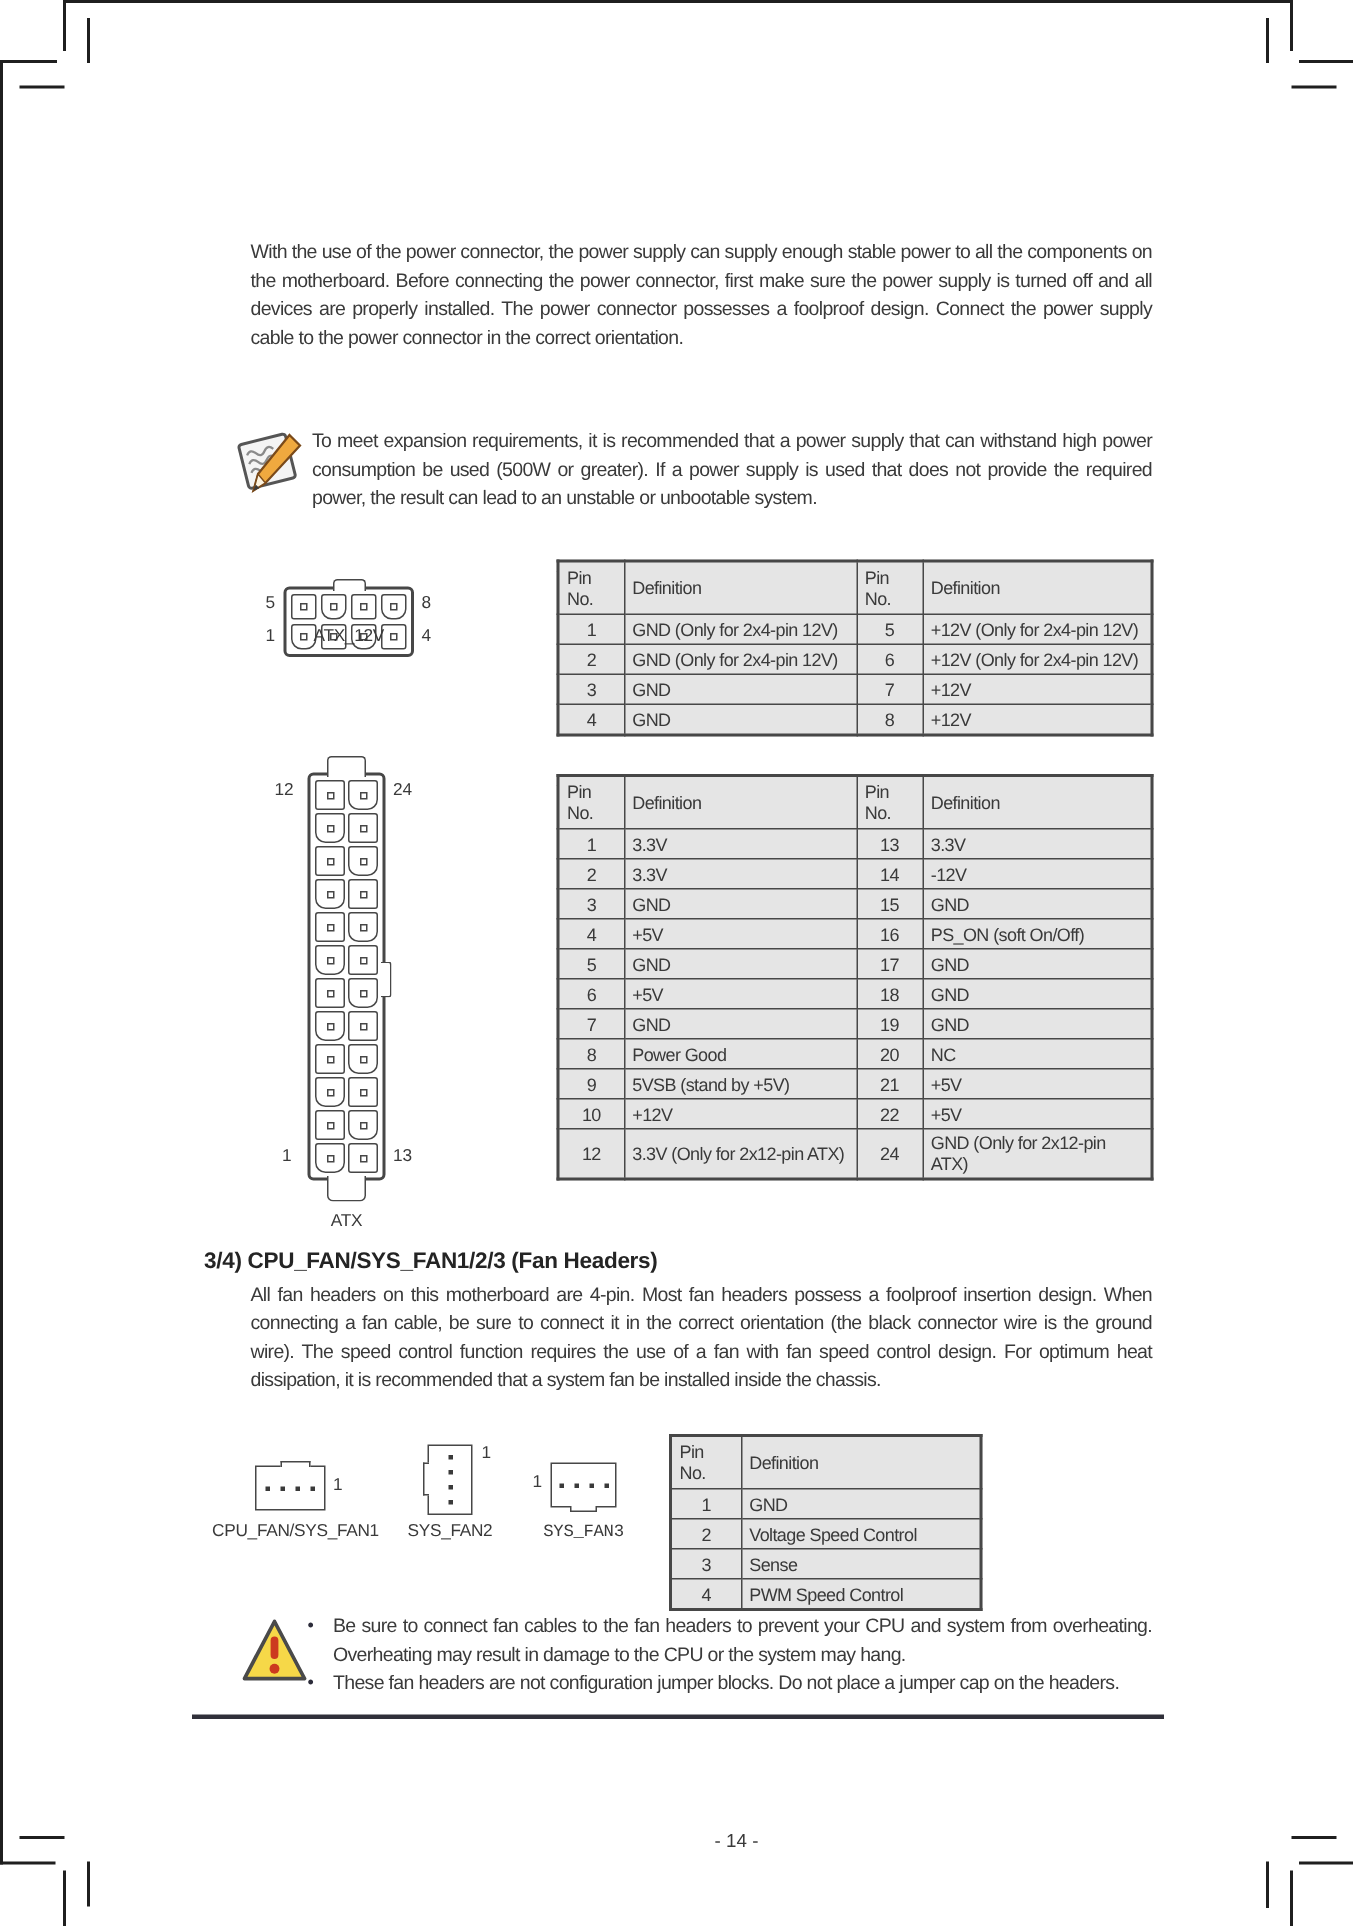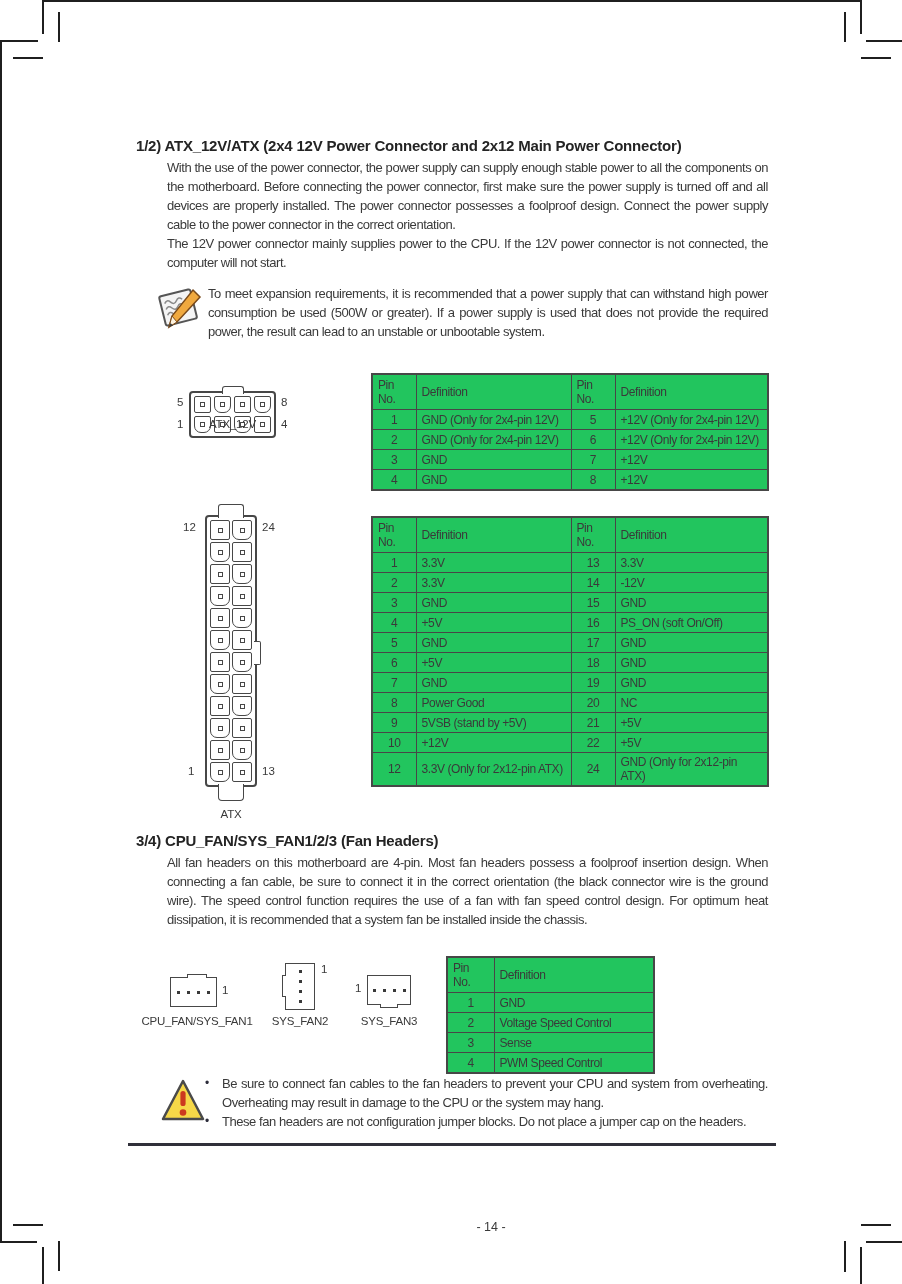--- a/index.html
+++ b/index.html
@@ -5,21 +5,21 @@
   html,body{margin:0;padding:0;background:#fff;}
   .page{position:relative;width:902px;height:1284px;background:#fff;overflow:hidden;
         font-family:"Liberation Sans",sans-serif;color:#3a3a3a;}
   .abs{position:absolute;}
   .mark{position:absolute;background:#1f1f1f;}
   
   .h1{position:absolute;font-size:15px;font-weight:bold;color:#242424;letter-spacing:-0.2px;white-space:nowrap;}
   .para{position:absolute;font-size:13px;line-height:19px;letter-spacing:-0.45px;text-align:justify;color:#3a3a3a;}
   .smalllabel{position:absolute;font-size:11px;color:#3a3a3a;letter-spacing:-0.2px;margin-top:16px;}
   
-  table.pins{position:absolute;border-collapse:collapse;border:2px solid #474747;background:#22c55e;
+  table.pins{position:absolute;border-collapse:collapse;border:2px solid #474747;background:#e5e5e5;
              font-size:12px;letter-spacing:-0.4px;color:#3a3a3a;table-layout:fixed;}
   table.pins th,table.pins td{border:1px solid #474747;padding:2px 5px;height:15px;line-height:14px;
              text-align:left;font-weight:normal;overflow:hidden;}
   table.pins th{padding:3px 5px;}
   table.pins td.num{text-align:center;padding:2px 1px;}
   
   .conn-box{position:absolute;border:2px solid #474747;border-radius:4px;background:#fff;
             display:grid;box-sizing:border-box;}
   .pin{border:1.5px solid #474747;background:#fff;border-radius:2px;display:flex;align-items:center;justify-content:center;box-sizing:border-box;}
   .pin.chamfer{border-radius:2px 2px 7px 7px;}
@@ -60,28 +60,23 @@
   <div class="mark" style="left:861px;top:57px;width:30px;height:2px;"></div>
   <div class="mark" style="left:13px;top:1224px;width:30px;height:2px;"></div>
   <div class="mark" style="left:0;top:1241px;width:37px;height:2px;"></div>
   <div class="mark" style="left:58px;top:1241px;width:2px;height:30px;"></div>
   <div class="mark" style="left:42px;top:1247px;width:2px;height:37px;"></div>
   <div class="mark" style="left:861px;top:1224px;width:30px;height:2px;"></div>
   <div class="mark" style="left:866px;top:1241px;width:36px;height:2px;"></div>
   <div class="mark" style="left:844px;top:1241px;width:2px;height:31px;"></div>
   <div class="mark" style="left:860px;top:1247px;width:2px;height:37px;"></div>
 
-  <div class="h1" style="left:136px;top:137px;">
-    <span>1/2)</span>
-    <span>ATX_12V/ATX (2x4 12V Power Connector and 2x12 Main Power Connector)</span>
-  </div>
 
   <div class="para" style="left:167px;top:158px;width:601px;">
     <div>With the use of the power connector, the power supply can supply enough stable power to all the components on the motherboard. Before connecting the power connector, first make sure the power supply is turned off and all devices are properly installed. The power connector possesses a foolproof design. Connect the power supply cable to the power connector in the correct orientation.</div>
-    <div>The 12V power connector mainly supplies power to the CPU. If the 12V power connector is not connected, the computer will not start.</div>
   </div>
 
   <div class="abs" style="left:155px;top:283px;width:50px;height:48px;">
     <svg width="50" height="48" viewBox="0 0 50 48">
       <g transform="rotate(-14 25 24)">
         <rect x="7" y="9" width="32" height="30" rx="2" fill="#f4f4f4" stroke="#555" stroke-width="2"></rect>
         <path d="M11,17 q3,-4 6,0 t6,0 t6,0" fill="none" stroke="#8a8a8a" stroke-width="1.5"></path>
         <path d="M11,23 q3,-4 6,0 t6,0 t6,0" fill="none" stroke="#8a8a8a" stroke-width="1.5"></path>
         <path d="M11,29 q3,-4 6,0 t6,0" fill="none" stroke="#8a8a8a" stroke-width="1.5"></path>
       </g>
@@ -371,21 +366,21 @@
   <div class="fan-box" style="left:367px;top:975px;width:44px;height:30px;">
     <div class="fan-tab" style="left:12px;bottom:-4px;width:18px;height:4px;border-top:none;"></div>
     <div class="fdots-h">
         <div class="fdot"></div>
         <div class="fdot"></div>
         <div class="fdot"></div>
         <div class="fdot"></div>
       </div>
   </div>
   <span class="pinlabel" style="left:355px;top:982px;">1</span>
-  <div class="conn-caption" style="left:343px;top:1015px;width:92px;">SYS_FAN3</div>
+  <div class="conn-caption" style="left:343px;top:1015px;width:92px;font-family:Liberation Mono, monospace;">SYS_FAN3</div>
 
   <table class="pins" style="left:446px;top:956px;width:207px;">
       <colgroup>
         <col style="width: 47px;">
         <col style="width: 160px;">
       </colgroup>
       <thead>
         <tr>
           <th>Pin No.</th>
           <th>Definition</th>

